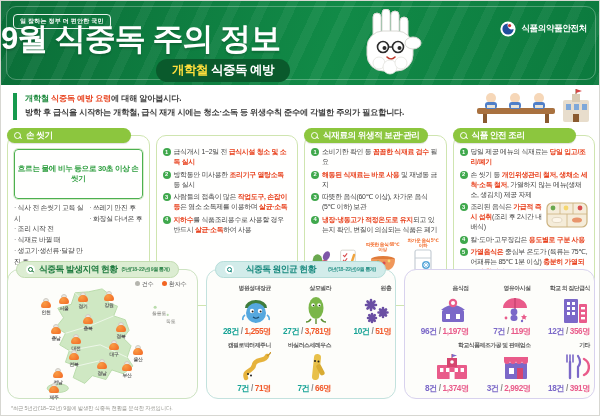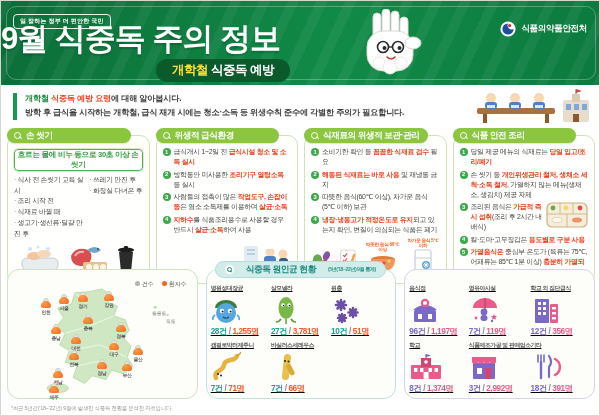--- a/index.html
+++ b/index.html
@@ -39,21 +39,21 @@
   .col { position:relative; flex:1; border:1.5px solid #cfe5b0; border-radius:10px; background:#fffffe;
     min-height:120px; padding:11px 6px 3px 6px; }
   .col-pill { position:absolute; left:-1px; top:-8px; right:18px; height:15px; background:#8cc63e;
     border-radius:9px; display:flex; align-items:center; gap:4px; padding:0 7px;
     color:#fff; font-size:8.6px; font-weight:900; letter-spacing:-0.4px; box-shadow:0 1px 1px rgba(0,0,0,0.12); }
   .mag { position:relative; width:8px; height:8px; flex:0 0 auto; }
   .mag::before { content:""; position:absolute; left:0; top:0; width:5px; height:5px; border:1.3px solid #fff; border-radius:50%; }
   .mag::after { content:""; position:absolute; left:5.4px; top:5.4px; width:2.6px; height:1.4px; background:#fff; transform:rotate(45deg); border-radius:1px; }
 
   .hl-box { border:1.2px solid #4cb050; outline:1px solid #d7eccb; border-radius:4px; text-align:center;
-    color:#2e9e3f; font-size:7.6px; font-weight:900; padding:0 1px; margin:2px 0 4px 0; letter-spacing:-0.3px; }
+    color:#2e9e3f; font-size:7.6px; font-weight:900; padding:14px 1px; margin:2px 0 4px 0; letter-spacing:-0.3px; }
   .bullet-cols { display:flex; gap:2px; font-size:6.9px; color:#444; line-height:1.55; letter-spacing:-0.3px; }
   .bullet-cols ul { list-style:none; }
   .bullet-cols li::before { content:"· "; color:#888; }
   .bl { width:58%; } .br { width:42%; }
   .illus-row { display:flex; justify-content:center; align-items:flex-end; gap:7px; margin-top:3px; }
 
   ol.num-list { list-style:none; counter-reset:n; font-size:6.9px; color:#3f3f3f; line-height:1.45; letter-spacing:-0.3px; }
   ol.num-list > li { counter-increment:n; position:relative; padding-left:11px; margin-bottom:2.5px; }
   ol.num-list > li::before { content:counter(n); position:absolute; left:0; top:1px; width:8px; height:8px;
     background:#3fa84c; color:#fff; border-radius:50%; font-size:5.8px; font-weight:bold;
@@ -90,21 +90,21 @@
   .map-wrap { position:absolute; left:22px; top:16px; width:150px; height:108px; }
   .map-wrap svg.kmap { position:absolute; left:0; top:0; }
   .marker { position:absolute; transform:translate(-50%,-4px); display:flex; flex-direction:column; align-items:center; z-index:2; }
   .marker .cap { width:6px; height:4px; border-radius:3px 3px 1px 1px; background:#e9e6df; border:0.5px solid #cfccc4; margin-bottom:-1px; }
   .marker .bulb { width:10px; height:7px; border-radius:5px 5px 2px 2px; background:radial-gradient(circle at 35% 30%, #f99d45, #f26522); }
   .marker .m-label { font-size:4.8px; color:#5a5a5a; font-weight:bold; margin-top:0.5px; letter-spacing:-0.3px; }
   .island-label { position:absolute; font-size:4.8px; color:#7a7a74; z-index:2; }
 
   
   .cell-grid { display:grid; grid-template-columns:1fr 1fr 1fr; row-gap:4px; padding:14px 4px 4px 4px; }
-  .cell { display:flex; flex-direction:column; align-items:flex-start; gap:1.5px;text-decoration:underline; }
+  .cell { display:flex; flex-direction:column; align-items:flex-end; gap:1.5px; }
   .cell-name { font-size:5.8px; color:#555; font-weight:bold; letter-spacing:-0.4px; white-space:nowrap; }
   .cell-value { font-size:8.2px; font-weight:900; letter-spacing:-0.4px; color:#888; }
   .p-path .c-cases { color:#18a396; } .p-path .c-patients { color:#f1592a; }
   .p-fac .c-cases { color:#7b68c8;margin-top:16px; } .p-fac .c-patients { color:#e95b8a; }
   .cell-icon { height:30px; display:flex; align-items:center; justify-content:center; }
 
   .footnote { position:absolute; left:10px; top:404px; font-size:5.4px; color:#9a9a94; letter-spacing:-0.2px; }
 </style>
 </head>
 <body>
@@ -230,24 +230,20 @@
           </svg>
           <svg width="20" height="30" viewBox="0 0 20 30">
             <ellipse cx="10" cy="6" rx="8" ry="2.6" fill="#1d1d1d"></ellipse>
             <rect x="8" y="2" width="4" height="3" rx="1" fill="#1d1d1d"></rect>
             <path d="M3 8 L5 28 q5 2 10 0 L17 8 z" fill="#2b2b2b"></path>
           </svg>
         </div>
       </div>
 
       <div class="col">
-        <div class="col-pill">
-          <span class="mag"></span>
-          <span>위생적 급식환경</span>
-        </div>
         <ol class="num-list">
           <li><span>급식개시 1~2일 전 </span><span class="c-red">급식시설 청소 및 소독 실시</span></li>
           <li><span>방학동안 미사용한 </span><span class="c-red">조리기구 열탕소독</span><span> 등 실시</span></li>
           <li><span>사람들의 접촉이 많은 </span><span class="c-red">작업도구, 손잡이 등</span><span>은 염소 소독제를 이용하며 </span><span class="c-red">살균·소독</span></li>
           <li><span class="c-red">지하수</span><span>를 식품조리용수로 사용할 경우 반드시 </span><span class="c-red">살균·소독</span><span>하여 사용</span></li>
         </ol>
         <div class="col2-illus">
           <svg width="54" height="34" viewBox="0 0 54 34">
             <rect x="2" y="22" width="50" height="10" rx="2" fill="#9fc6e8"></rect>
             <rect x="6" y="4" width="14" height="16" rx="2" fill="#e3ecf2"></rect>
@@ -336,20 +332,25 @@
         </ol>
       </div>
 
     </div>
   </div>
 
   <div class="bottom">
     <div class="panels">
 
       <div class="panel p-region">
+        <div class="panel-pill">
+          <span class="pmag"></span>
+          <span>식중독 발생지역 현황</span>
+          <span class="period">(5년('18~22년) 9월 통계)</span>
+        </div>
         <div class="legend">
           <span><span class="dot dot-gray"></span><span>건수</span></span>
           <span><span class="dot dot-orange"></span><span>환자수</span></span>
         </div>
         <div class="map-wrap">
           <svg class="kmap" width="150" height="108" viewBox="0 0 150 112">
             <path d="M58 6 L72 3 L80 9 L78 17 L88 21 L84 31 L96 35 L100 46 L94 54 L102 62 L98 74 L104 83 L94 91 L82 87 L76 97 L62 93 L54 101 L42 95 L46 83 L34 79 L38 67 L28 61 L34 49 L24 43 L32 33 L26 23 L40 19 L44 7 Z" fill="#cfe8c3" stroke="#b9dcab" stroke-width="1"></path>
             <path d="M44 7 L58 21 M34 49 L60 41 L84 31 M38 67 L70 61 L98 74 M46 83 L72 77" stroke="#ffffff" stroke-width="0.8" fill="none" opacity="0.8"></path>
             <ellipse cx="26" cy="106" rx="11" ry="4.5" fill="#cfe8c3" stroke="#b9dcab" stroke-width="1"></ellipse>
             <circle cx="127" cy="22" r="1.6" fill="#b9dcab"></circle>

